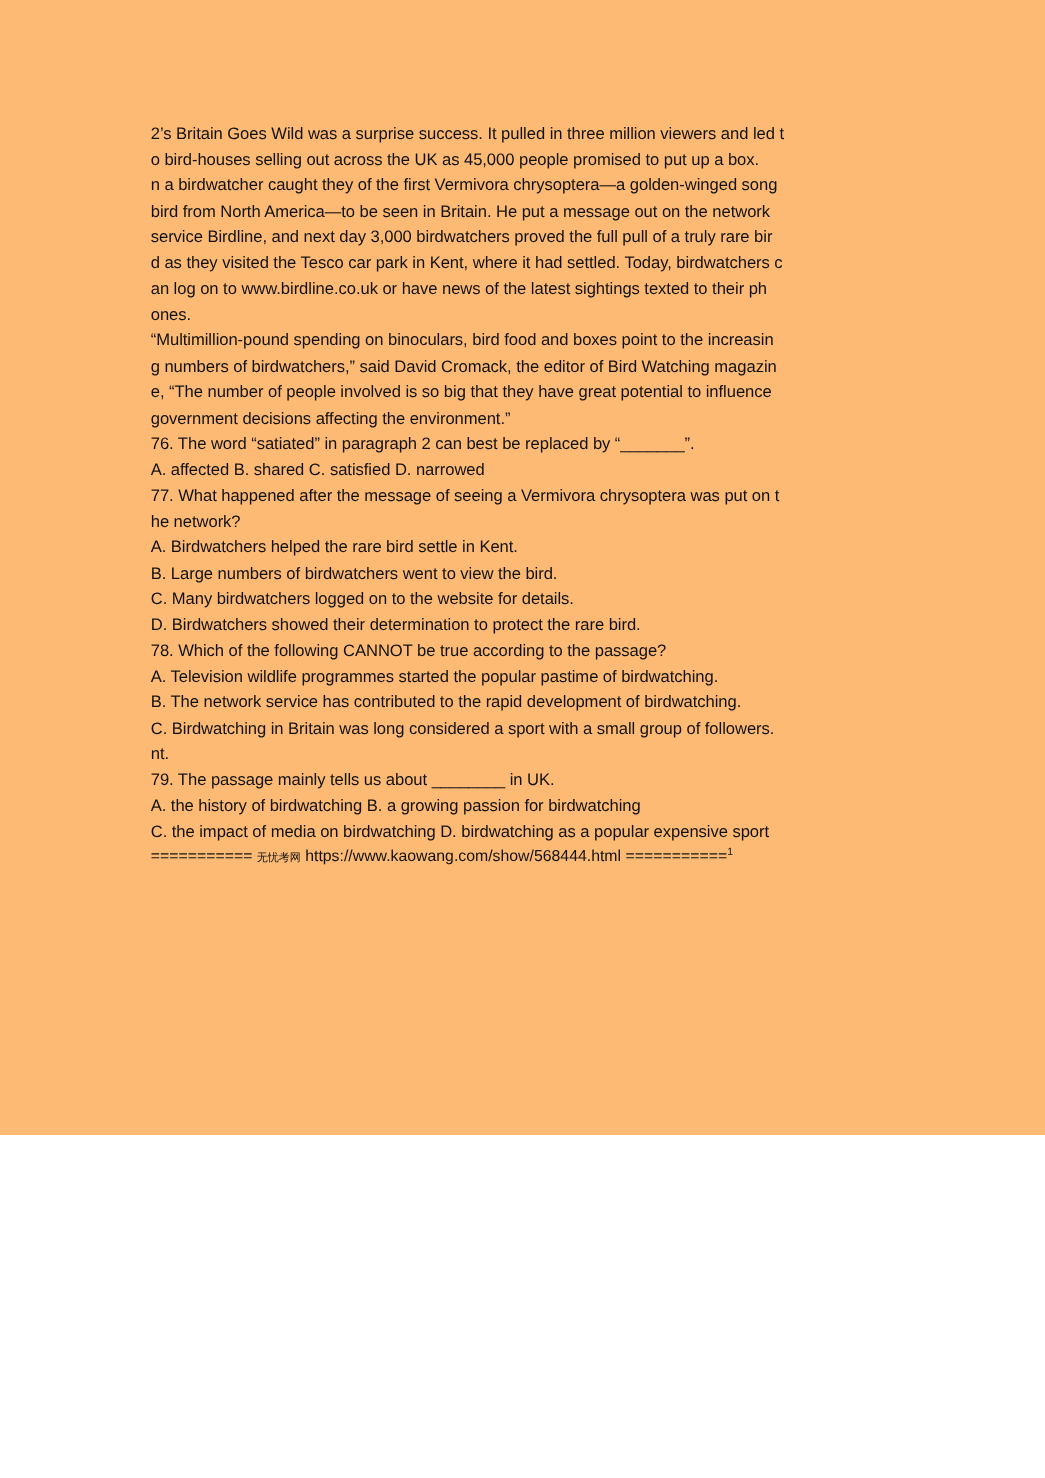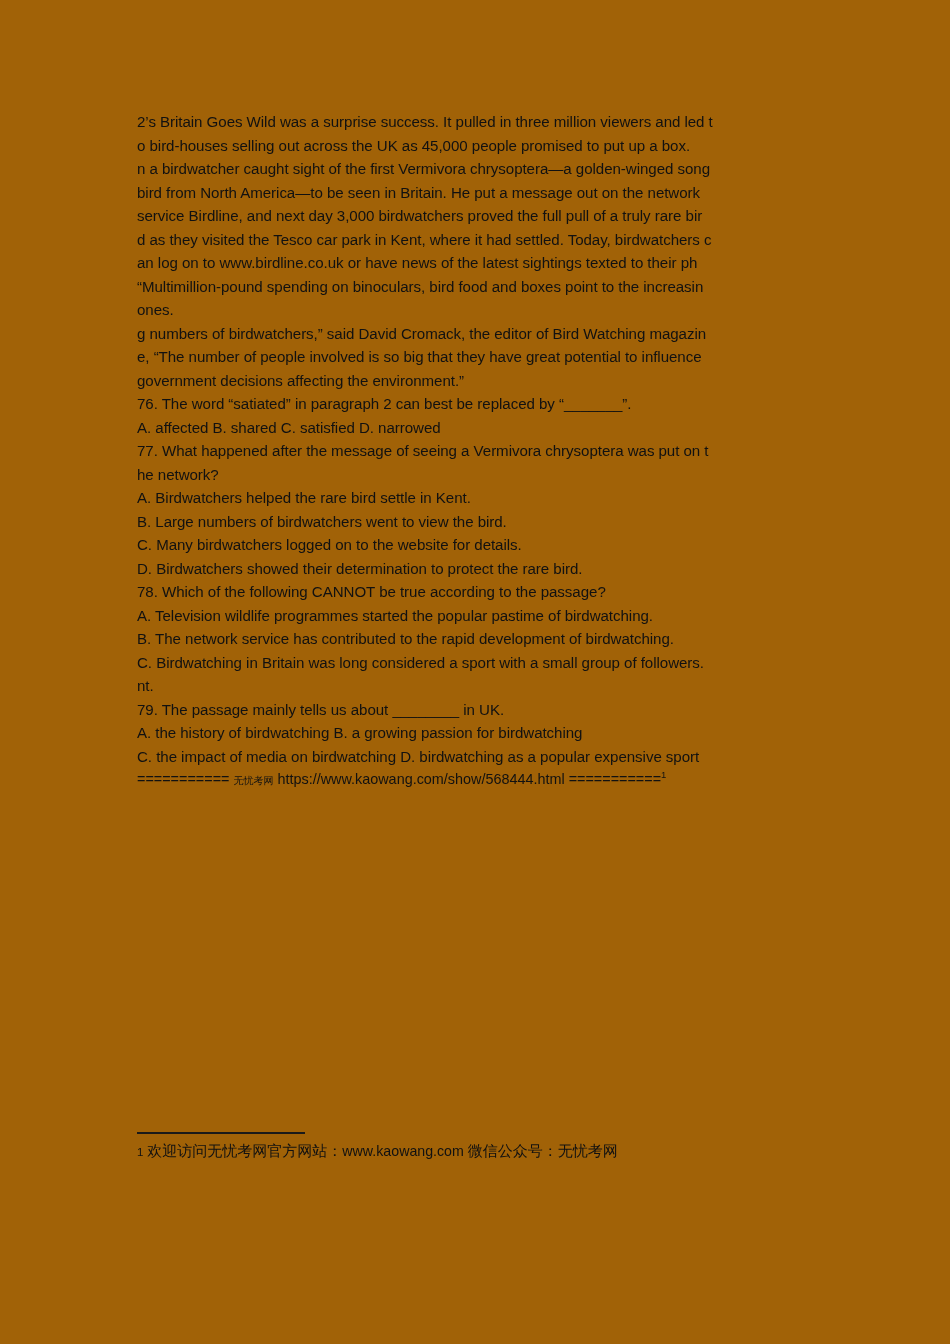--- a/index.html
+++ b/index.html
@@ -8,22 +8,22 @@
     padding: 0;
     background: #ffffff;
   }
   body {
     font-family: "Liberation Sans", "DejaVu Sans", sans-serif;
     color: #0d0d0d;
   }
   .page {
     position: relative;
     width: 950px;
-    height: 1344px;
-    background: #a16207;
+    height: 1032px;
+    background: #fdba74;
     overflow: hidden;
     box-sizing: border-box;
   }
   .content-area {
     position: absolute;
     left: 137px;
     top: 110px;
     width: 682px;
   }
   .para {
@@ -85,27 +85,27 @@
 </style>
 </head>
 <body>
 
 <div class="page">
 
   <div class="content-area">
 
     <p class="para">2’s Britain Goes Wild was a surprise success. It pulled in three million viewers and led t</p>
     <p class="para">o bird-houses selling out across the UK as 45,000 people promised to put up a box.</p>
-    <p class="para">n a birdwatcher caught sight of the first Vermivora chrysoptera—a golden-winged song</p>
+    <p class="para">n a birdwatcher caught they of the first Vermivora chrysoptera—a golden-winged song</p>
     <p class="para">bird from North America—to be seen in Britain. He put a message out on the network</p>
     <p class="para">service Birdline, and next day 3,000 birdwatchers proved the full pull of a truly rare bir</p>
     <p class="para">d as they visited the Tesco car park in Kent, where it had settled. Today, birdwatchers c</p>
     <p class="para">an log on to www.birdline.co.uk or have news of the latest sightings texted to their ph</p>
+    <p class="para">ones.</p>
     <p class="para">“Multimillion-pound spending on binoculars, bird food and boxes point to the increasin</p>
-    <p class="para">ones.</p>
     <p class="para">g numbers of birdwatchers,” said David Cromack, the editor of Bird Watching magazin</p>
     <p class="para">e, “The number of people involved is so big that they have great potential to influence</p>
     <p class="para">government decisions affecting the environment.”</p>
     <p class="para">76. The word “satiated” in paragraph 2 can best be replaced by “_______”.</p>
     <p class="para">A. affected B. shared C. satisfied D. narrowed</p>
     <p class="para">77. What happened after the message of seeing a Vermivora chrysoptera was put on t</p>
     <p class="para">he network?</p>
     <p class="para">A. Birdwatchers helped the rare bird settle in Kent.</p>
     <p class="para">B. Large numbers of birdwatchers went to view the bird.</p>
     <p class="para">C. Many birdwatchers logged on to the website for details.</p>

